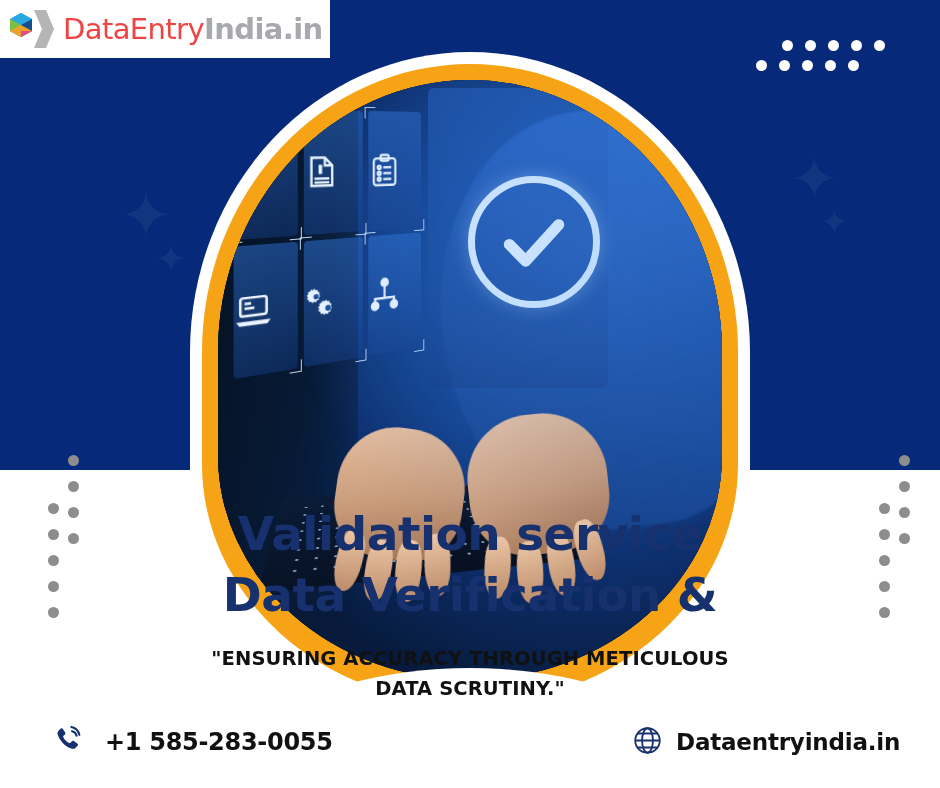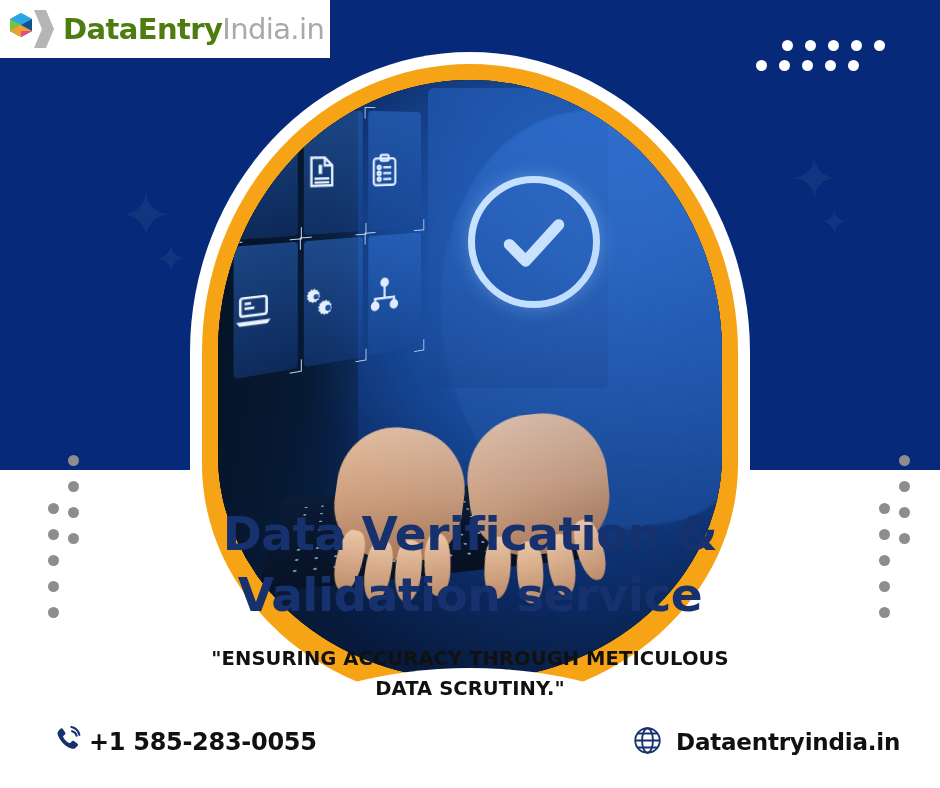--- a/index.html
+++ b/index.html
@@ -208,22 +208,22 @@
     padding-left: 8px;
     gap: 7px;
   }
   .logo-mark { position: relative; width: 48px; height: 44px; flex: none; }
   .logo-text {
     font-size: 29px;
     letter-spacing: -0.6px;
     white-space: nowrap;
     font-family: "DejaVu Sans", sans-serif;
   }
-  .logo-text .b { font-weight: 700; color: #4d7c0f; }
-  .logo-text .l { font-weight: 400; color: #a7a9ac; }
+  .logo-text .b { font-weight: 400; color: #ef4444; }
+  .logo-text .l { font-weight: 700; color: #a7a9ac; }
 
   
   .dots-top {
     position: absolute;
     right: 55px; top: 40px;
     z-index: 20;
   }
   .dot-row { display: flex; gap: 12px; }
   .dot-row.second { margin-top: 9px; margin-left: -26px; }
   .dot-top {
@@ -284,21 +284,21 @@
     height: 56px;
     z-index: 25;
     display: flex;
     align-items: center;
   }
   .phone-block {
     position: absolute;
     left: 52px;
     display: flex;
     align-items: center;
-    gap: 4px;
+    gap: 20px;
   }
   .phone-block svg { width: 33px; height: 33px; flex: none; }
   .phone-num {
     font-size: 24px;
     font-weight: 700;
     color: #111111;
     letter-spacing: -0.3px;
     white-space: nowrap;
     font-family: "DejaVu Sans", sans-serif;
   }
@@ -512,22 +512,22 @@
     </div>
     <div class="dot-col upper">
       <span class="dot-g"></span>
       <span class="dot-g"></span>
       <span class="dot-g"></span>
       <span class="dot-g"></span>
     </div>
   </div>
 
   <div class="headline">
+    <div>Validation service</div>
     <div>Data Verification &amp;</div>
-    <div>Validation service</div>
   </div>
 
   <div class="tagline">
     <div>"ENSURING ACCURACY THROUGH METICULOUS</div>
     <div>DATA SCRUTINY."</div>
   </div>
 
   <div class="footer">
 
     <div class="phone-block">

